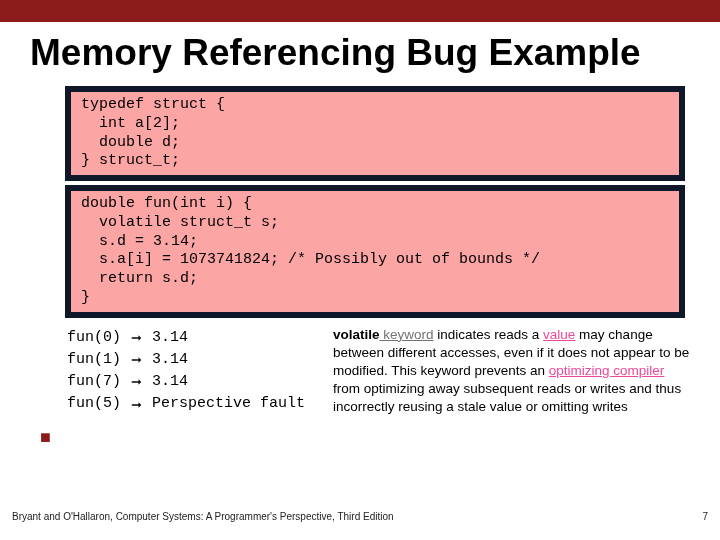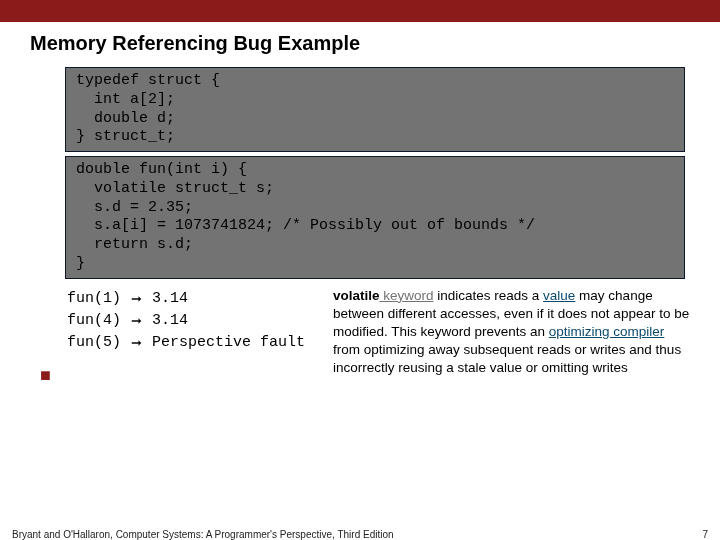--- a/index.html
+++ b/index.html
@@ -10,29 +10,29 @@
     font-family: Arial, Helvetica, sans-serif;
     position: relative;
     overflow: hidden;
   }
   .top-bar {
     background: #8b1a1a;
     height: 22px;
     width: 100%;
   }
   .title {
-    font-size: 20px;
+    font-size: 37px;
     font-weight: bold;
     color: #000;
     padding: 10px 0 12px 30px;
   }
   .code-box {
     margin: 0 35px 4px 65px;
-    background: #737373;
-    border: 1px solid #0f172a;
+    background: #fca5a5;
+    border: 6px solid #0f172a;
     padding: 4px 10px;
     font-family: "Courier New", monospace;
     font-size: 15px;
     line-height: 1.25;
     white-space: pre;
   }
   .lower {
     display: flex;
     margin: 8px 20px 0 65px;
     gap: 18px;
@@ -62,24 +62,24 @@
     font-size: 18px;
     margin-right: 14px;
   }
   .explain {
     font-size: 13.5px;
     line-height: 1.35;
     flex: 1;
     padding-right: 6px;
   }
   .explain .kw { text-decoration: underline; color: #737373; }
-  .explain .ul { text-decoration: underline; color: #0c4a6e; }
+  .explain .ul { text-decoration: underline; color: #ec4899; }
   .footer {
     position: absolute;
-    bottom: 0;
+    bottom: 18px;
     left: 12px;
     right: 12px;
     display: flex;
     justify-content: space-between;
     font-size: 10px;
     color: #222;
   }
 </style>
 </head>
 <body>
@@ -87,36 +87,41 @@
 <div class="top-bar"></div>
 
 <div class="title">Memory Referencing Bug Example</div>
 
 <pre class="code-box">typedef struct {
   int a[2];
   double d;
 } struct_t;</pre>
 <pre class="code-box">double fun(int i) {
   volatile struct_t s;
-  s.d = 2.35;
+  s.d = 3.14;
   s.a[i] = 1073741824; /* Possibly out of bounds */
   return s.d;
 }</pre>
 
 <div class="lower">
   <div class="results-col">
     <table class="results-table">
       <tbody>
+          <tr>
+            <td>fun(0)</td>
+            <td class="arrow">➞</td>
+            <td>3.14</td>
+          </tr>
       <tr>
             <td>fun(1)</td>
             <td class="arrow">➞</td>
             <td>3.14</td>
           </tr>
       <tr>
-            <td>fun(4)</td>
+            <td>fun(7)</td>
             <td class="arrow">➞</td>
             <td>3.14</td>
           </tr>
       <tr>
             <td>fun(5)</td>
             <td class="arrow">➞</td>
             <td>Perspective fault</td>
           </tr>
     </tbody>
       </table>

